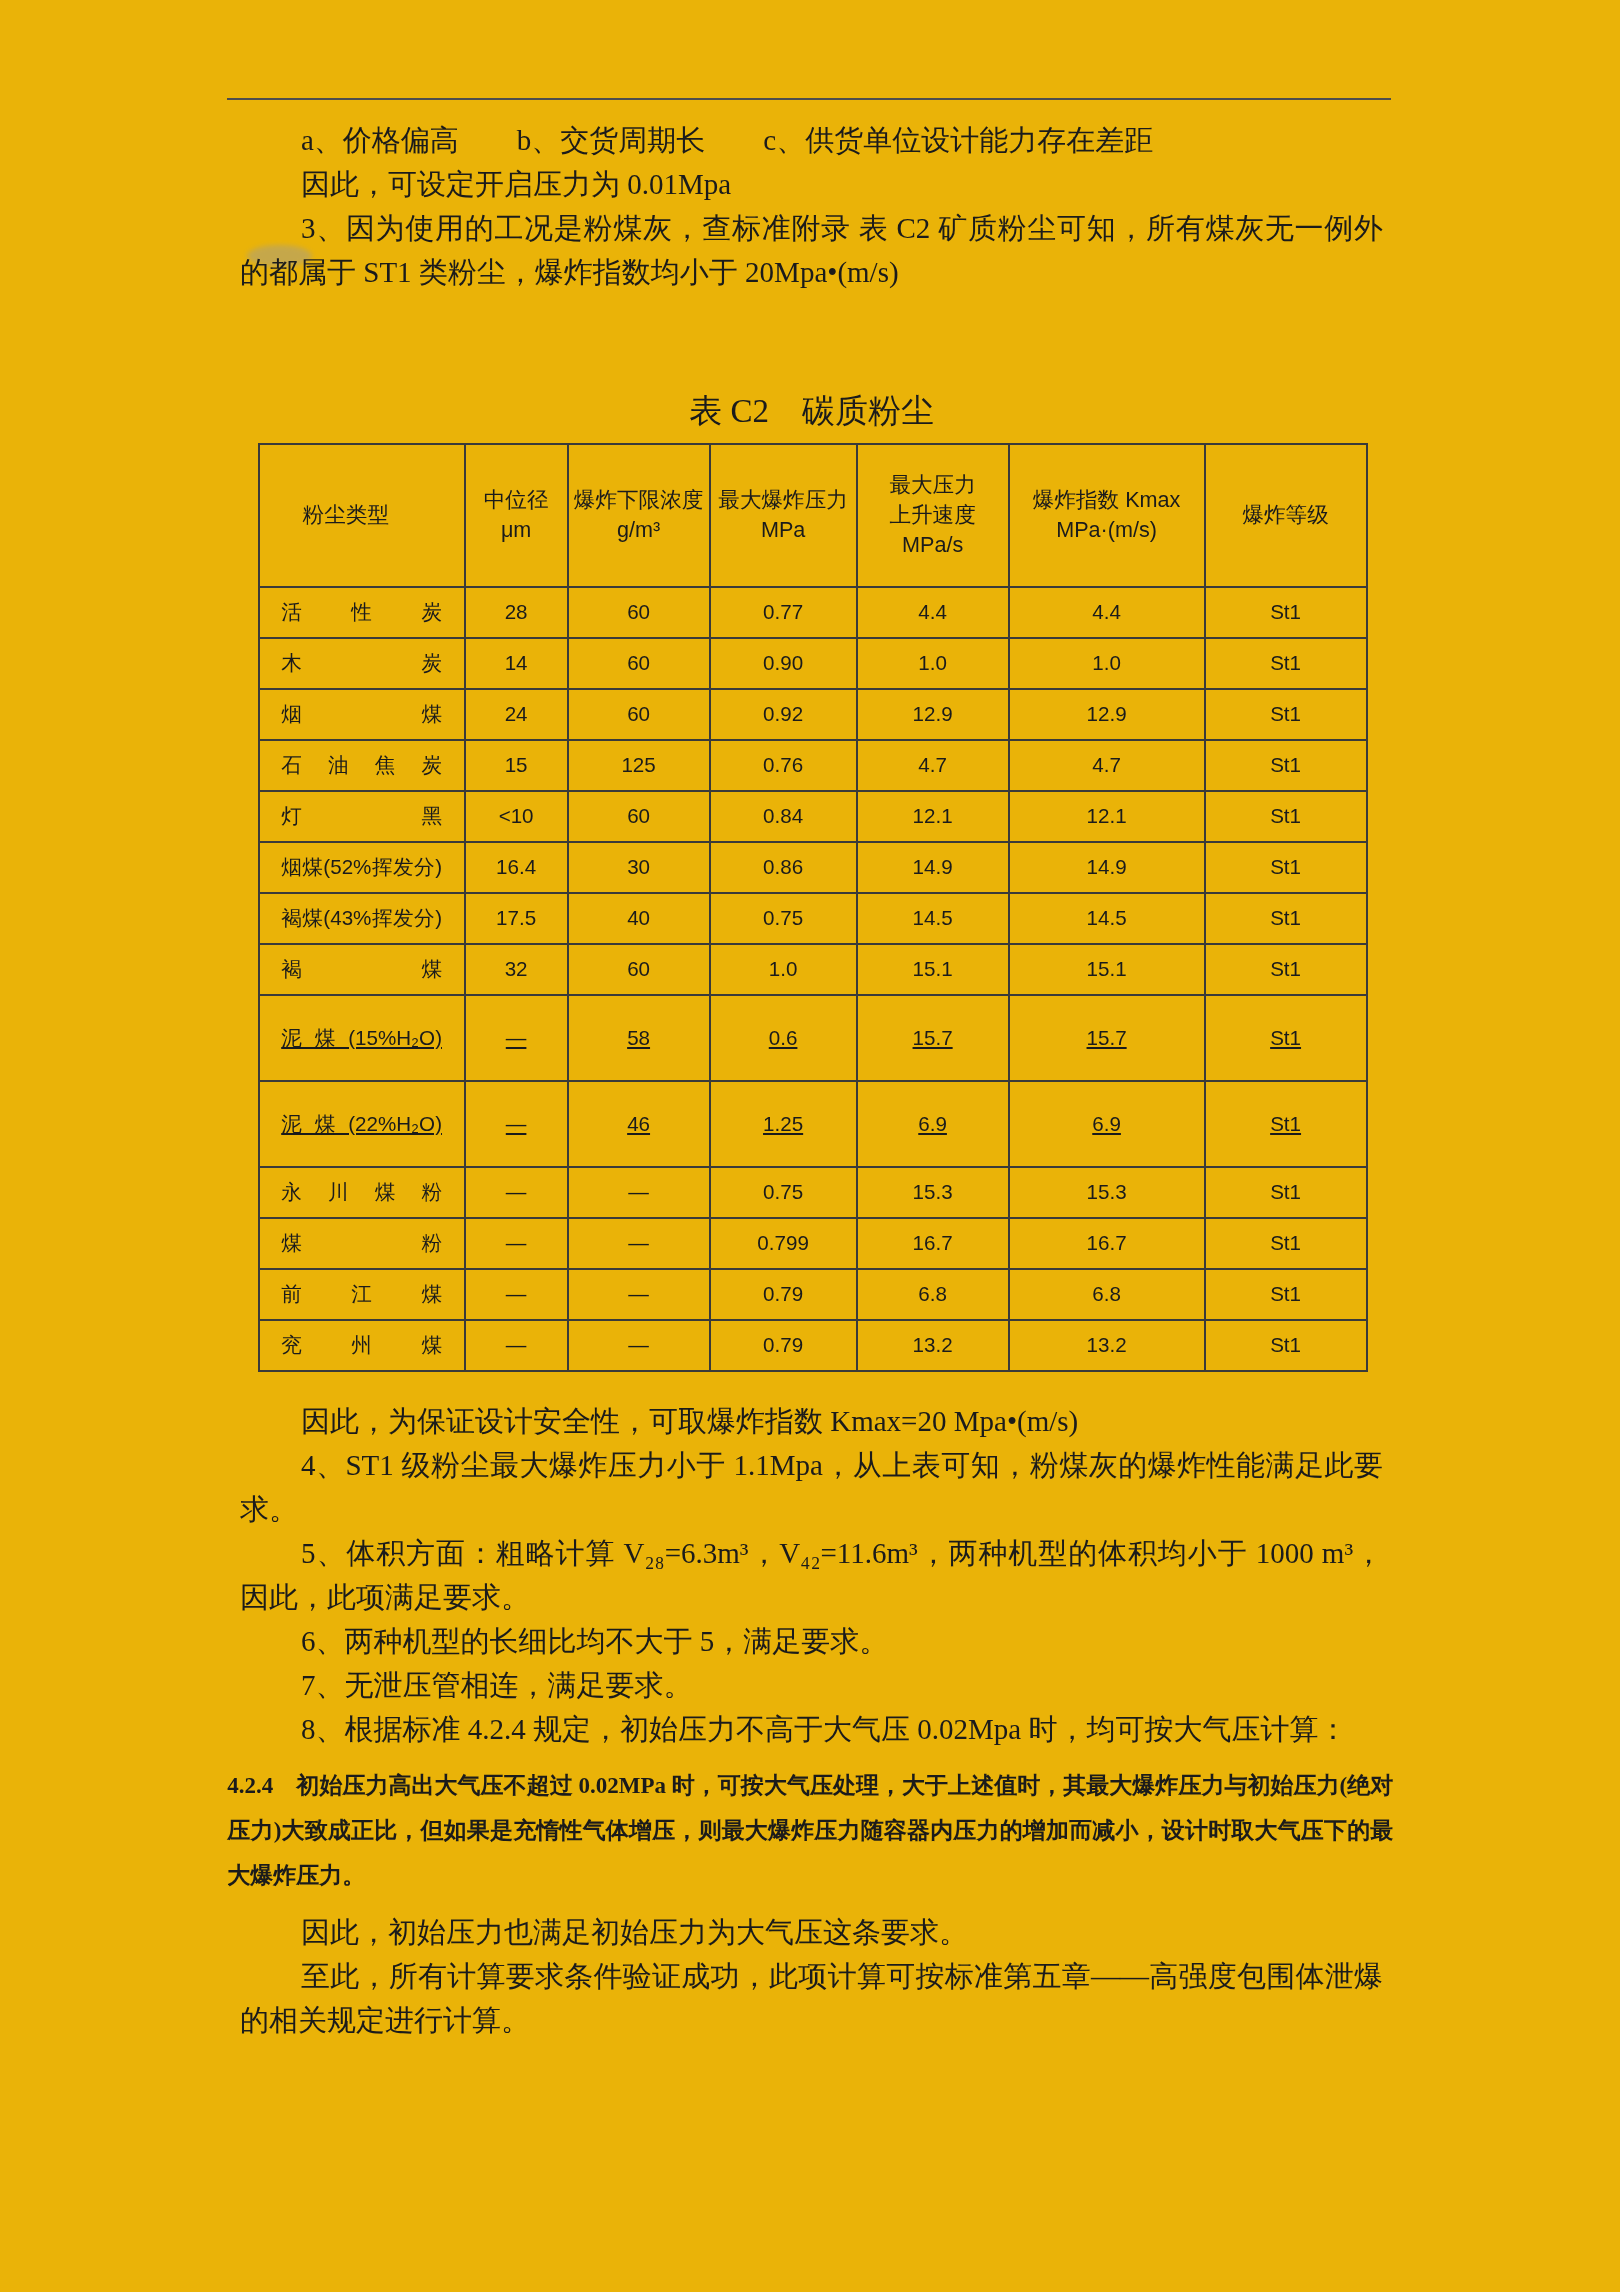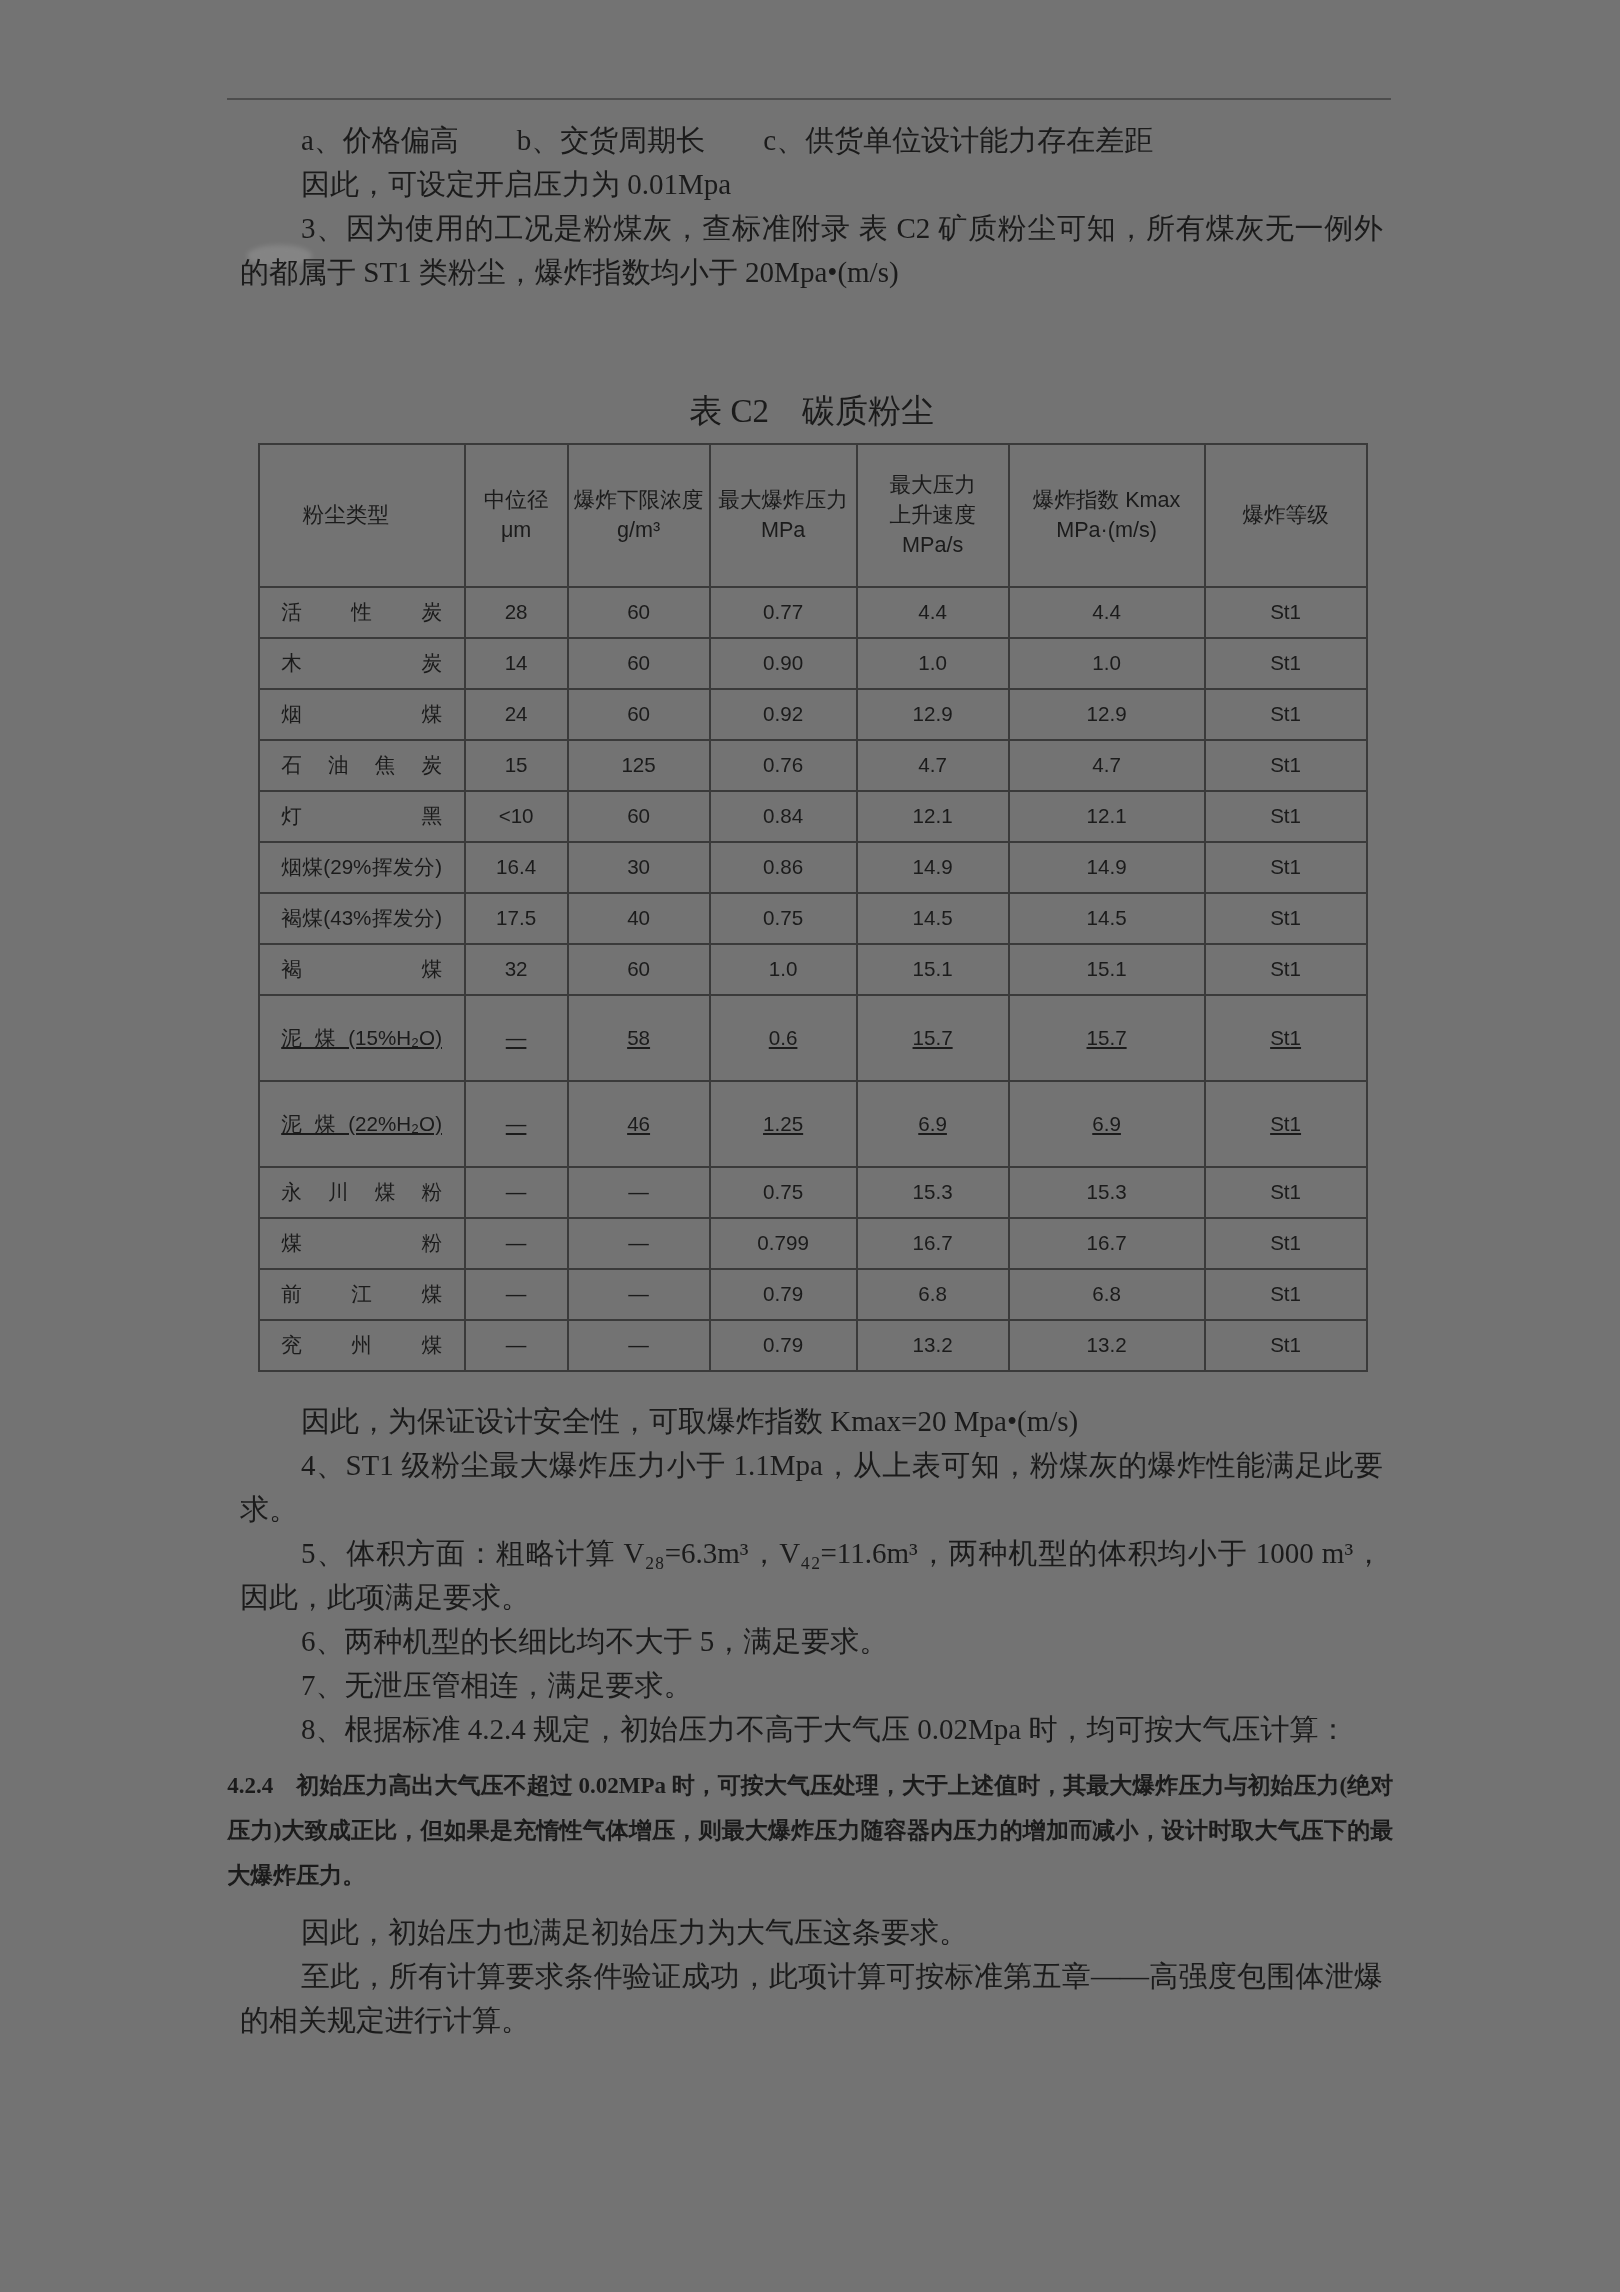--- a/index.html
+++ b/index.html
@@ -6,21 +6,21 @@
   html, body { background: #e8e8e8; }
   body {
     width: 1620px;
     font-family: "Liberation Serif", "DejaVu Serif", serif;
     color: #1b1b1b;
   }
   .page {
     position: relative;
     width: 1620px;
     height: 2293px;
-    background: #737373;
+    background: #eab308;
     overflow: hidden;
   }
   .top-rule {
     position: absolute;
     left: 227px;
     top: 98px;
     width: 1164px;
     border-top: 2.9px solid #4d4d4d;
   }
   .scan-smudge {
@@ -184,21 +184,21 @@
           <tr>
             <td>灯黑</td>
             <td>&lt;10</td>
             <td>60</td>
             <td>0.84</td>
             <td>12.1</td>
             <td>12.1</td>
             <td>St1</td>
           </tr>
           <tr>
-            <td>烟煤(29%挥发分)</td>
+            <td>烟煤(52%挥发分)</td>
             <td>16.4</td>
             <td>30</td>
             <td>0.86</td>
             <td>14.9</td>
             <td>14.9</td>
             <td>St1</td>
           </tr>
           <tr>
             <td>褐煤(43%挥发分)</td>
             <td>17.5</td>

